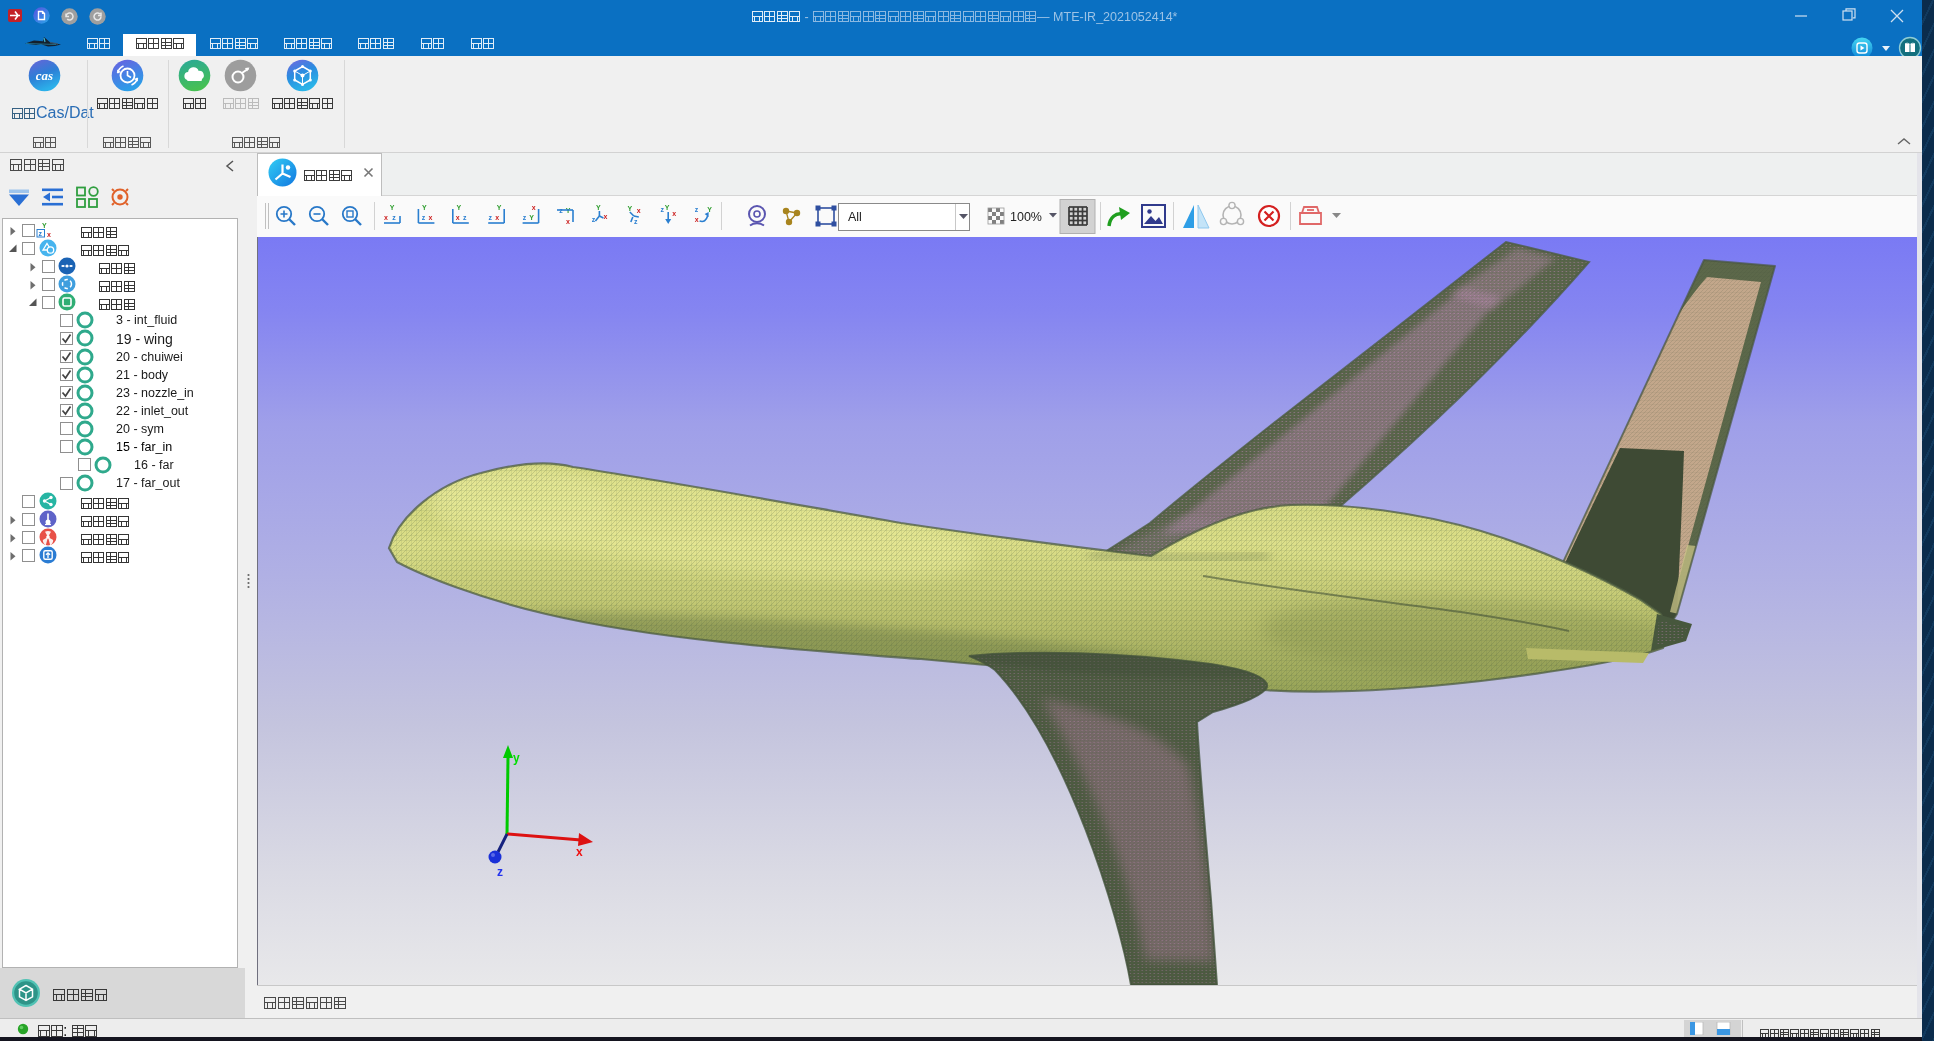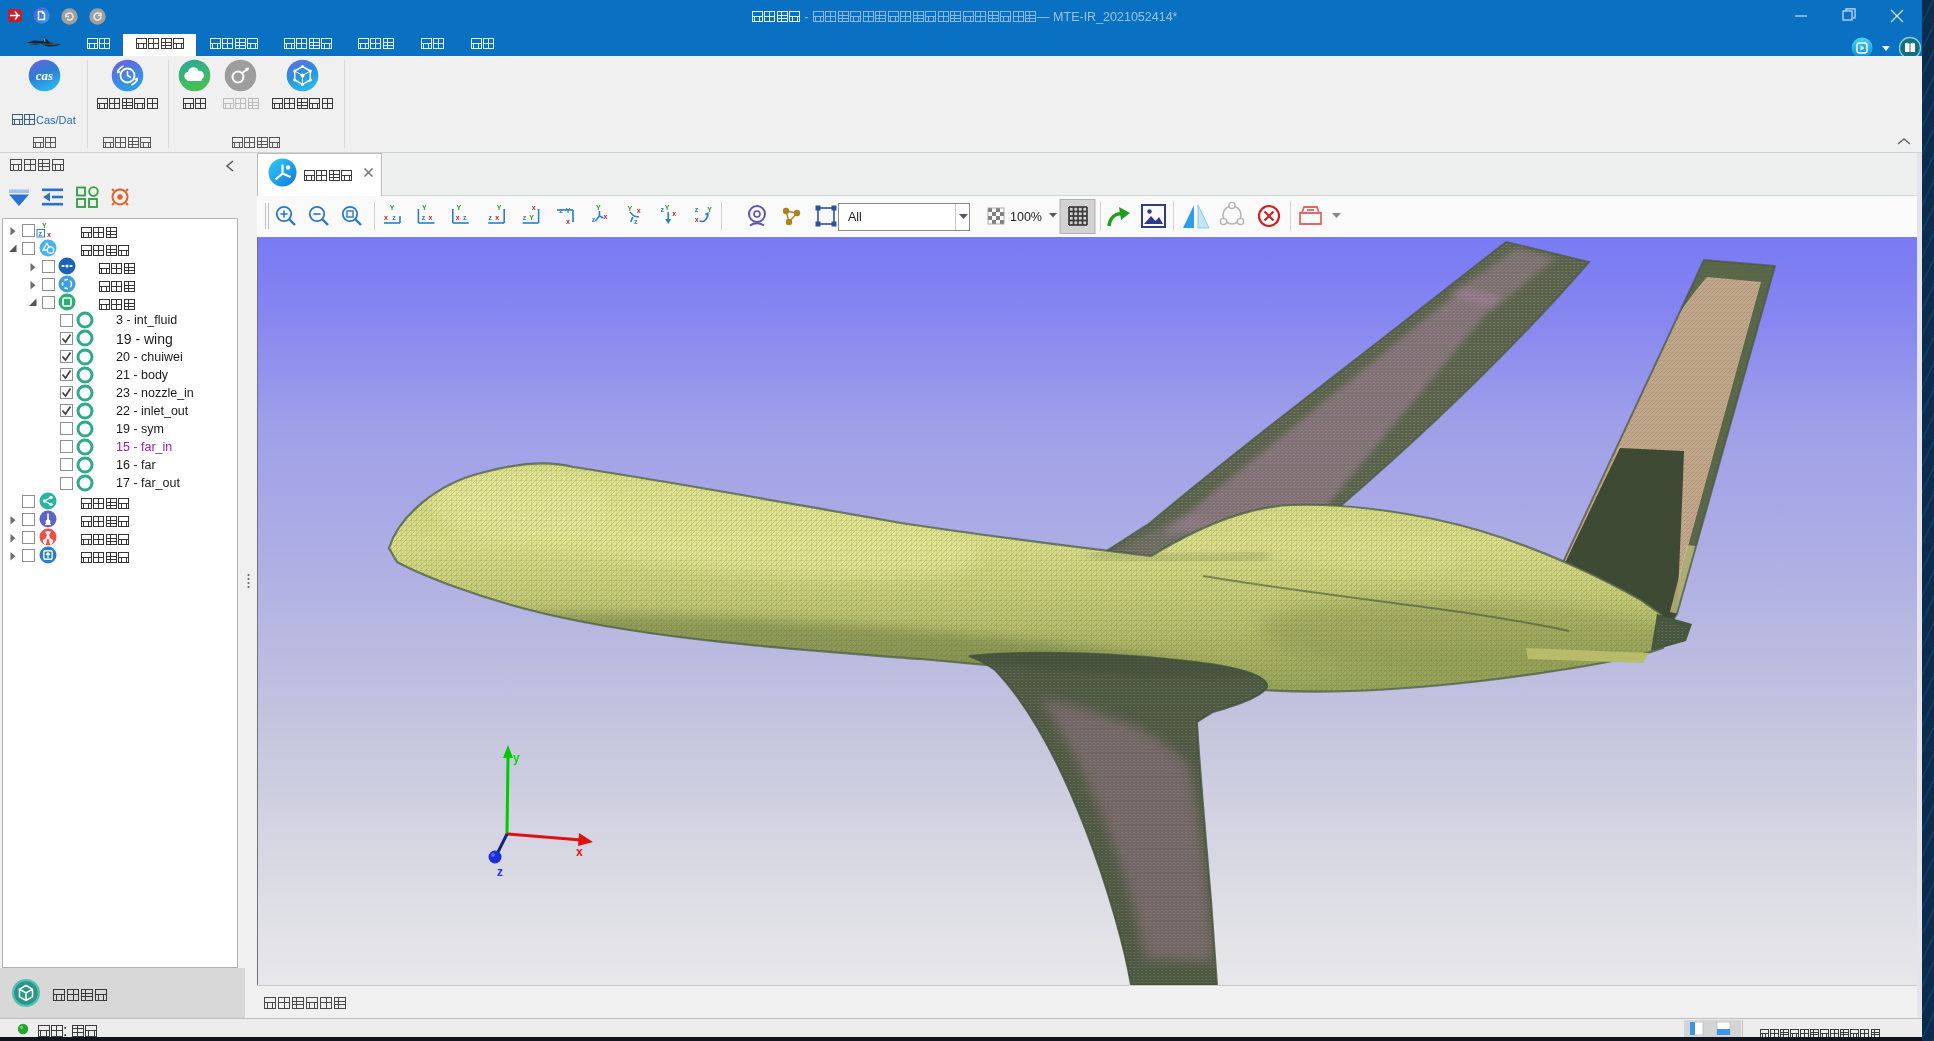--- a/index.html
+++ b/index.html
@@ -108,21 +108,21 @@
   <defs>
         <linearGradient id="rg1" x1="0" y1="0" x2=".4" y2="1">
           <stop offset="0" stop-color="#6b63d8"></stop>
           <stop offset=".55" stop-color="#2c7fd6"></stop>
           <stop offset="1" stop-color="#2cb0ea"></stop>
         </linearGradient>
       </defs>
   <circle cx="16.5" cy="16.5" r="15.8" fill="url(#rg1)"></circle>
   <text x="16.5" y="21" font-family="Liberation Serif,serif" font-style="italic" font-weight="bold" font-size="13" fill="#fff" text-anchor="middle">cas</text>
  </svg>
- <div class="lbl" style="left:11px;top:58px;font-size:11px;color:#1d4e74"><i class="k k12"></i><i class="k k12"></i><span style="color:#2a6db5">Cas/Dat</span></div>
+ <div class="lbl" style="left:11px;top:48px;font-size:16px;color:#1d4e74"><i class="k k12"></i><i class="k k12"></i><span style="color:#2a6db5">Cas/Dat</span></div>
  <svg class="abs" style="left:111px;top:3px" width="33" height="33">
   <defs>
         <linearGradient id="rg2" x1="0" y1="0" x2=".4" y2="1">
           <stop offset="0" stop-color="#6a5fe0"></stop>
           <stop offset="1" stop-color="#2b9de8"></stop>
         </linearGradient>
       </defs>
   <circle cx="16.5" cy="16.5" r="15.8" fill="url(#rg2)"></circle>
   <circle cx="16.5" cy="16.5" r="7" fill="none" stroke="#fff" stroke-width="1.8"></circle>
   <path d="M16.5 12v4.5l3.5 2" stroke="#fff" stroke-width="1.6" fill="none"></path>
@@ -320,30 +320,30 @@
         <svg class="abs" style="left:73px;top:0px" width="18" height="18">
           <circle cx="9" cy="9" r="7" fill="#fff" stroke="#2fa98c" stroke-width="3"></circle>
         </svg>
         <div class="abs lbl" style="left:113px;top:2px;font-size:12.5px;color:#1a1a1a">22 - inlet_out</div>
       </div>
       <div class="abs" style="left:0;top:200.8px;width:234px;height:18px">
         <div class="abs" style="left:57px;top:2.5px;width:13px;height:13px;background:#fff;border:1px solid #8f8f8f"></div>
         <svg class="abs" style="left:73px;top:0px" width="18" height="18">
           <circle cx="9" cy="9" r="7" fill="#fff" stroke="#2fa98c" stroke-width="3"></circle>
         </svg>
-        <div class="abs lbl" style="left:113px;top:2px;font-size:12.5px;color:#1a1a1a">19 - sym</div>
+        <div class="abs lbl" style="left:113px;top:2px;font-size:12.5px;color:#1a1a1a">20 - sym</div>
       </div>
       <div class="abs" style="left:0;top:218.8px;width:234px;height:18px">
         <div class="abs" style="left:57px;top:2.5px;width:13px;height:13px;background:#fff;border:1px solid #8f8f8f"></div>
         <svg class="abs" style="left:73px;top:0px" width="18" height="18">
           <circle cx="9" cy="9" r="7" fill="#fff" stroke="#2fa98c" stroke-width="3"></circle>
         </svg>
-        <div class="abs lbl" style="left:113px;top:2px;font-size:12.5px;color:#a21caf">15 - far_in</div>
-      </div>
-      <div class="abs" style="left:0;top:236.9px;width:188px;height:18px">
+        <div class="abs lbl" style="left:113px;top:2px;font-size:12.5px;color:#000000">15 - far_in</div>
+      </div>
+      <div class="abs" style="left:18px;top:236.9px;width:188px;height:18px">
         <div class="abs" style="left:57px;top:2.5px;width:13px;height:13px;background:#fff;border:1px solid #8f8f8f"></div>
         <svg class="abs" style="left:73px;top:0px" width="18" height="18">
           <circle cx="9" cy="9" r="7" fill="#fff" stroke="#2fa98c" stroke-width="3"></circle>
         </svg>
         <div class="abs lbl" style="left:113px;top:2px;font-size:12.5px;color:#1a1a1a">16 - far</div>
       </div>
       <div class="abs" style="left:0;top:255.0px;width:234px;height:18px">
         <div class="abs" style="left:57px;top:2.5px;width:13px;height:13px;background:#fff;border:1px solid #8f8f8f"></div>
         <svg class="abs" style="left:73px;top:0px" width="18" height="18">
           <circle cx="9" cy="9" r="7" fill="#fff" stroke="#2fa98c" stroke-width="3"></circle>

